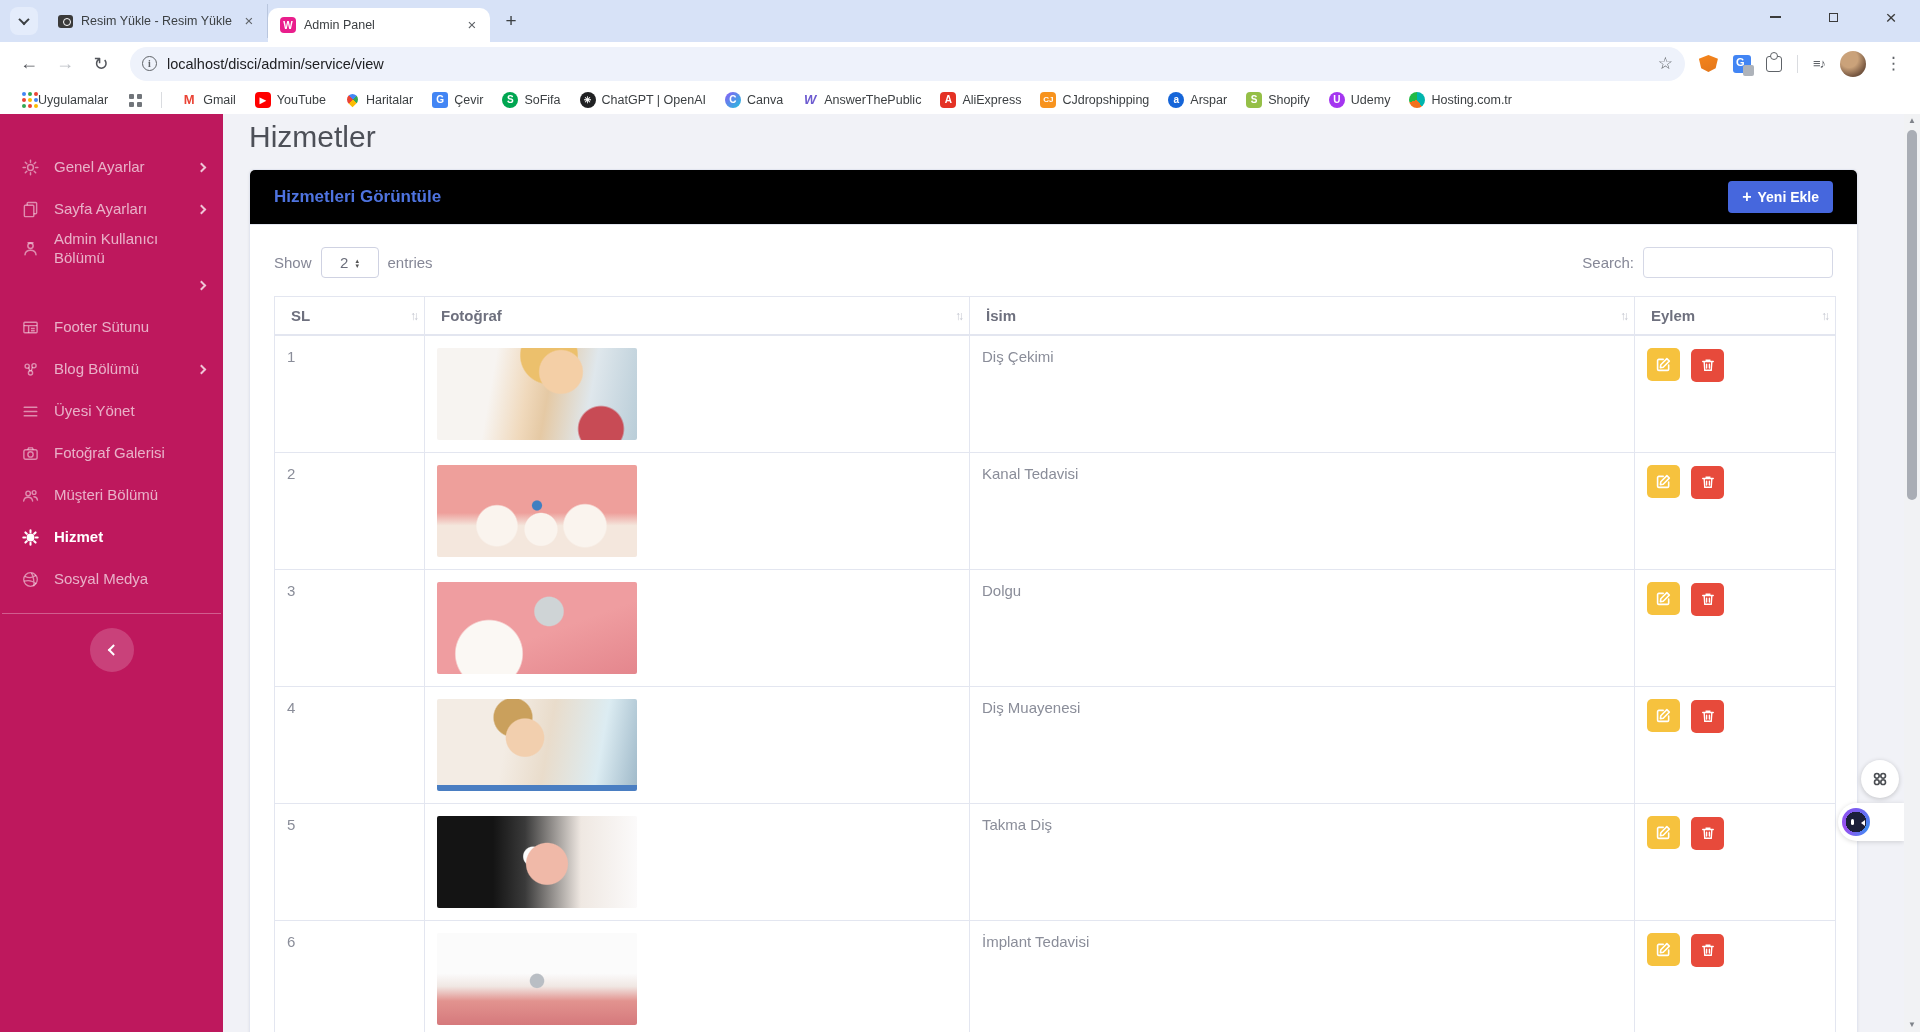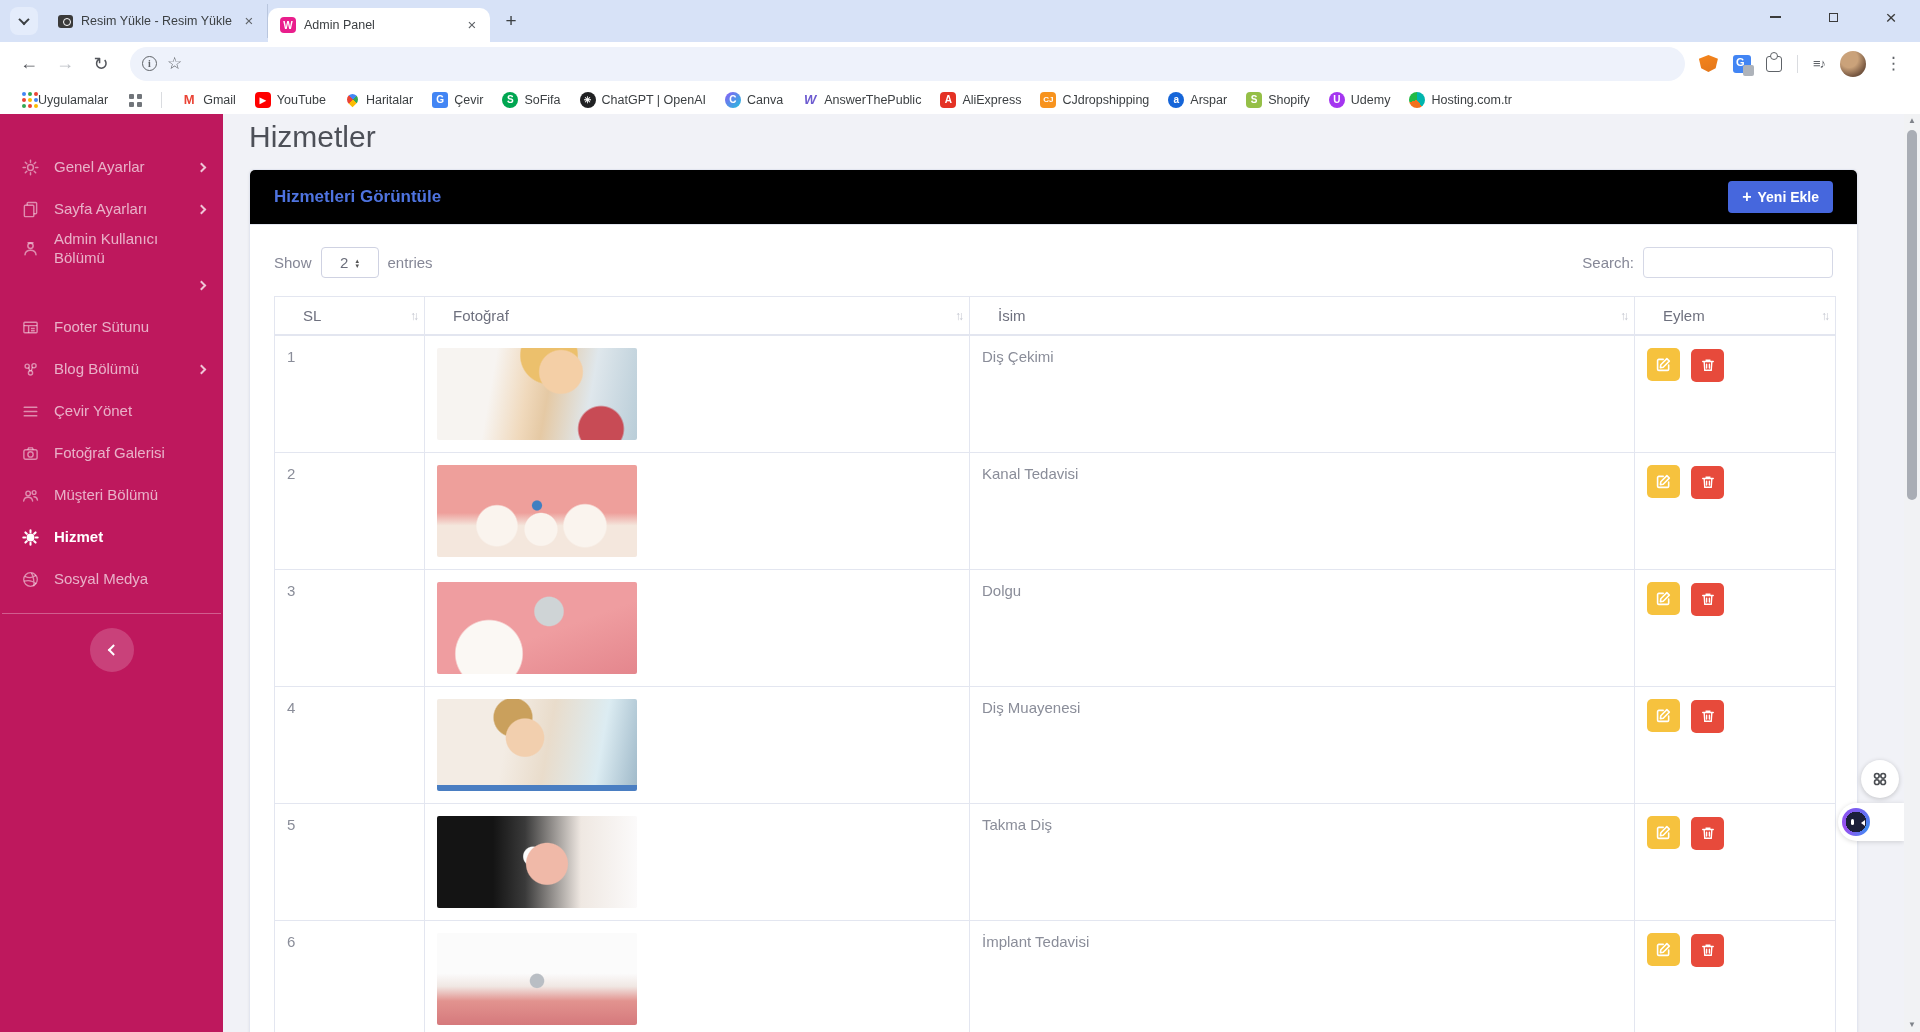--- a/index.html
+++ b/index.html
@@ -109,21 +109,21 @@
   .btn-add { background:#4667dd; color:#fff; border:none; border-radius:4px; font-size:14px; font-weight:bold; padding:7px 14px; display:flex; align-items:center; gap:6px; cursor:pointer; font-family:inherit; }
   .btn-add .plus { font-size:16px; font-weight:bold; }
   .card-body { padding:22px 24px; }
   .controls { display:flex; align-items:center; justify-content:space-between; margin-bottom:18px; font-size:15px; color:#858796;gap:44px; }
   .length-group, .search-group { display:flex; align-items:center; gap:9px; }
   .length-select { width:58px; height:31px; border:1px solid #cfd2e2; border-radius:4px; display:flex; align-items:center; justify-content:center; gap:7px; color:#6b6e7b; cursor:pointer; background:#fff; }
   .sel-arrows { display:flex; flex-direction:column; font-size:7px; line-height:5px; color:#555; }
   .search-input { width:190px; height:31px; border:1px solid #d5d8e6; border-radius:4px; padding:0 8px; font-size:14px; font-family:inherit; color:#555; }
 
   table.dt { width:100%; border-collapse:collapse; table-layout:fixed; }
-  .dt th { text-align:left; font-size:15px; color:#6e707e; font-weight:normal; padding:10px 28px; border:1px solid #e3e6f0; border-bottom:2px solid #e3e6f0; position:relative; cursor:pointer; }
+  .dt th { text-align:left; font-size:15px; color:#6e707e; font-weight:bold; padding:10px 16px; border:1px solid #e3e6f0; border-bottom:2px solid #e3e6f0; position:relative; cursor:pointer; }
   .dt th .sort { position:absolute; right:8px; top:50%; transform:translateY(-50%); font-size:12px; color:#c3c5cf; letter-spacing:-3px; }
   .dt td { border:1px solid #e3e6f0; vertical-align:top; padding:12px; font-size:15px; color:#8a8d99; }
   .col-sl { width:150px; } .col-photo { width:545px; } .col-name { width:665px; } .col-action { width:201px; }
   .photo { width:200px; height:92px; border-radius:2px; }
   .photo-1 { background:radial-gradient(circle at 62% 26%,#f4cfa6 0 15%,rgba(0,0,0,0) 16%),radial-gradient(circle at 56% 8%,#ecc06c 0 20%,rgba(0,0,0,0) 21%),radial-gradient(circle at 82% 88%,#c84b55 0 12%,rgba(0,0,0,0) 13%),linear-gradient(100deg,#f7f4f1 0 28%,#f0d9bc 45%,#e5c9a4 55%,#dfe7ec 75%,#b9cdd8 100%); }
   .photo-2 { background:radial-gradient(circle at 50% 44%,#3f7fc1 0 4%,rgba(0,0,0,0) 5%),radial-gradient(circle at 30% 66%,#faf4ee 0 13%,rgba(0,0,0,0) 14%),radial-gradient(circle at 52% 70%,#faf4ee 0 13%,rgba(0,0,0,0) 14%),radial-gradient(circle at 74% 66%,#faf4ee 0 13%,rgba(0,0,0,0) 14%),linear-gradient(180deg,#ee9f9b 0 52%,#f4e7dd 66% 100%); }
   .photo-3 { background:radial-gradient(circle at 26% 78%,#fbf8f4 0 20%,rgba(0,0,0,0) 21%),radial-gradient(circle at 56% 32%,#cfd4d6 0 11%,rgba(0,0,0,0) 12%),linear-gradient(160deg,#ef9da0 0 55%,#e4868d 100%); }
   .photo-4 { background:linear-gradient(0deg,#4a7ec2 0 6%,rgba(0,0,0,0) 7%),radial-gradient(circle at 44% 42%,#f2cfae 0 15%,rgba(0,0,0,0) 16%),radial-gradient(circle at 38% 20%,#caa05c 0 13%,rgba(0,0,0,0) 14%),linear-gradient(100deg,#f3ece4 0 35%,#e9dccb 55%,#dcecf2 80%,#9fb9c9 100%); }
   .photo-5 { background:radial-gradient(circle at 55% 52%,#f0b9a8 0 17%,rgba(0,0,0,0) 18%),radial-gradient(circle at 48% 44%,#fdfdfd 0 8%,rgba(0,0,0,0) 9%),linear-gradient(90deg,#141414 0 28%,#3a3a3a 44%,#efe8e2 72%,#fbfafa 100%); }
   .photo-6 { background:radial-gradient(circle at 50% 52%,#b9bec4 0 6%,rgba(0,0,0,0) 7%),linear-gradient(180deg,#fbfbfb 0 44%,#f0e7e3 58%,#e2938f 74%,#d5797c 100%); }
@@ -174,20 +174,21 @@
         </div>
     </div>
   </div>
 
   <div class="toolbar">
     <div class="nav-btn">←</div>
     <div class="nav-btn disabled">→</div>
     <div class="nav-btn">↻</div>
     <div class="omnibox">
       <span class="info-ic">i</span>
+      <span class="url-text">localhost/disci/admin/service/view</span>
       <span class="star-ic">☆</span>
     </div>
     <div class="tb-right">
       <span class="ext-fox"></span>
       <span class="ext-translate"></span>
       <span class="ext-puzzle"></span>
       <span class="tb-sep"></span>
       <span class="media-ic">≡♪</span>
       <span class="avatar"></span>
       <span class="kebab">⋮</span>
@@ -326,21 +327,21 @@
         <span class="chev"></span>
       </div>
       <div class="nav-item">
         <span class="nicon">
             <svg viewBox="0 0 18 18" width="17" height="17">
               <g stroke="currentColor" stroke-width="1.8" stroke-linecap="round">
                 <path d="M2.5 4.5h13M2.5 9h13M2.5 13.5h13"></path>
               </g>
             </svg>
           </span>
-        <span class="nlabel">Çevir Yönet</span>
+        <span class="nlabel">Üyesi Yönet</span>
       </div>
       <div class="nav-item">
         <span class="nicon">
             <svg viewBox="0 0 18 18" width="17" height="17">
               <g fill="none" stroke="currentColor" stroke-width="1.5">
                 <rect x="2" y="5" width="14" height="10" rx="2"></rect>
                 <circle cx="9" cy="10" r="2.8"></circle>
                 <path d="M6 5l1-2h4l1 2"></path>
               </g>
             </svg>

